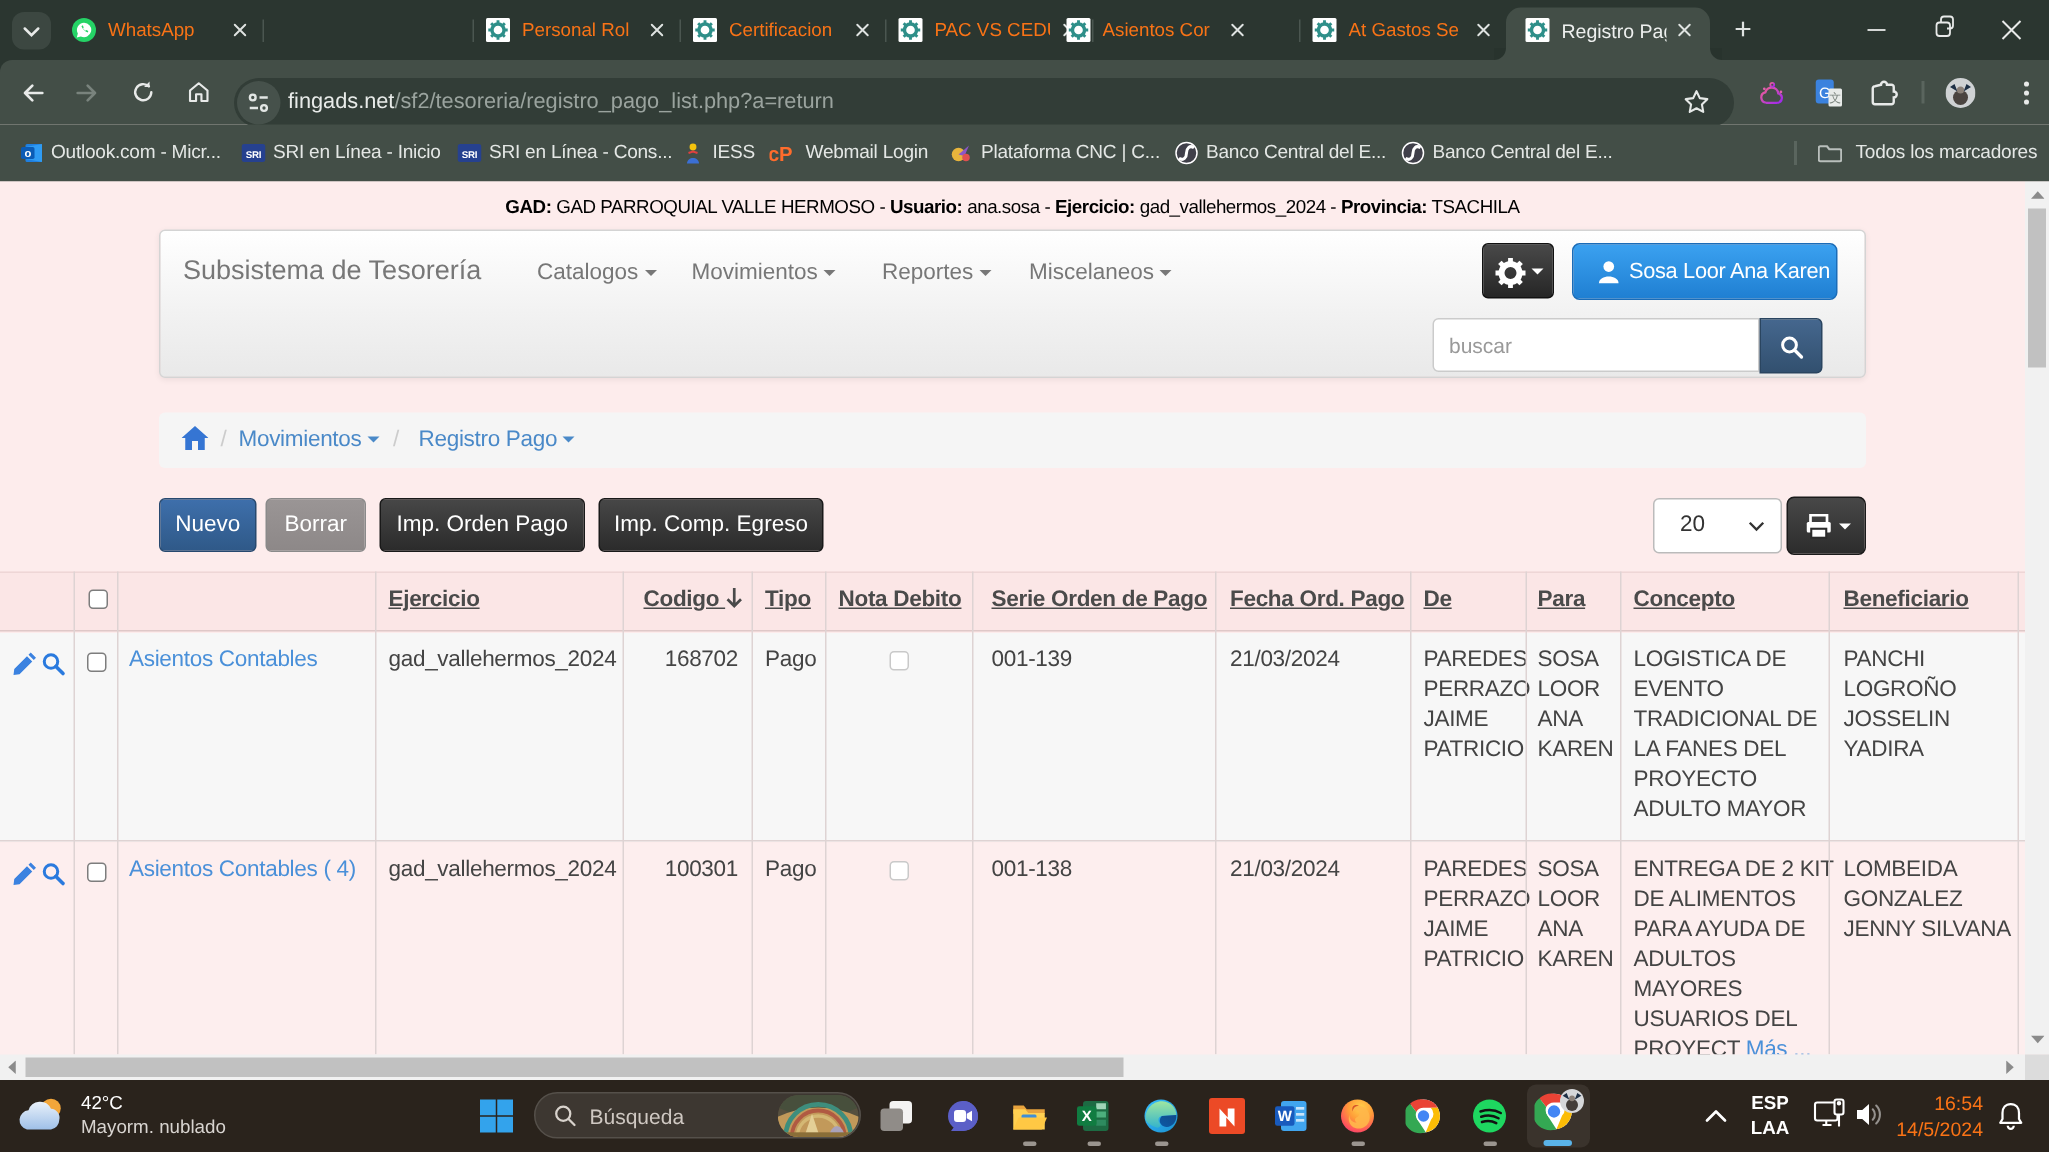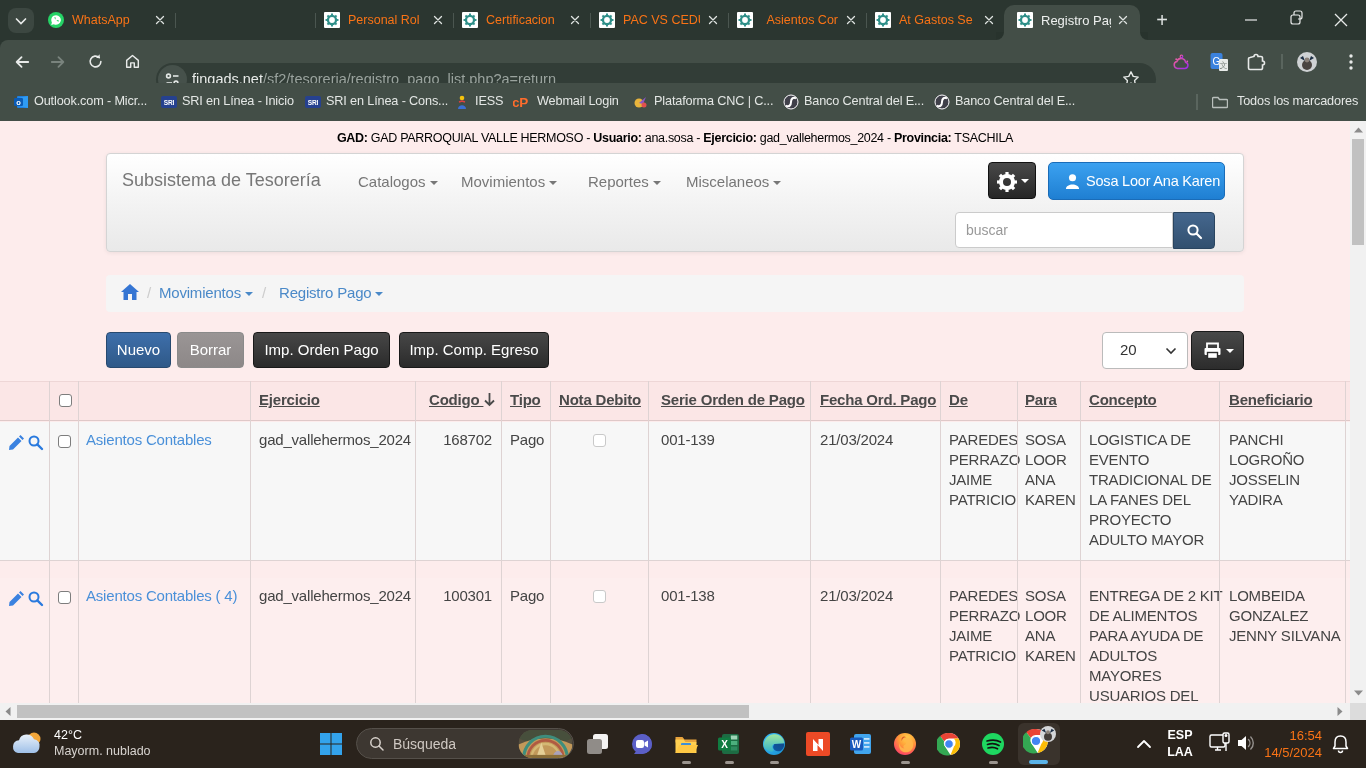--- a/index.html
+++ b/index.html
@@ -18,21 +18,21 @@
 .tabsep { position:absolute; top:13px; width:1px; height:15px; background:#4b5650; }
 #activetab { position:absolute; left:1004px; top:5px; width:136px; height:35px; background:#434e47; border-radius:10px 10px 0 0; }
 #activetab .fav { position:absolute; left:13px; top:7px; width:16px; height:16px; }
 #activetab .ttl { position:absolute; left:37px; top:8px; width:70px; font-size:13px; color:#eef0ef; white-space:nowrap; overflow:hidden; }
 #activetab .cl { position:absolute; right:10px; top:8px; width:14px; height:14px; color:#eef0ef; font-size:13px; line-height:14px; text-align:center; }
 .newtab { position:absolute; left:1150px; top:8px; width:24px; height:24px; color:#dfe3e1; font-size:20px; line-height:24px; text-align:center; font-weight:400; }
 .wbtn { position:absolute; top:0; width:46px; height:40px; color:#e8eae9; text-align:center; }
 .favsq { width:16px; height:16px; background:#fff; border-radius:1px; position:relative; }
 
 #toolbar { position:absolute; left:0; top:40px; width:1366px; height:43px; background:#434e47; border-radius:8px 0 0 0; }
-#urlpill { position:absolute; left:156px; top:23px; width:1000px; height:33px; background:#323d37; border-radius:17px;text-align:right; }
+#urlpill { position:absolute; left:156px; top:12px; width:1000px; height:33px; background:#323d37; border-radius:17px;text-align:right; }
 #urltxt { position:absolute; left:36px; top:8px; font-size:14.5px; color:#9aa39e; white-space:nowrap; }
 #urltxt b { color:#e8ebe9; font-weight:400; }
 
 #bookbar { position:absolute; left:0; top:83px; width:1366px; height:38px; background:#434e47; }
 .bk { position:absolute; top:0; height:38px; font-size:12.7px; letter-spacing:-0.15px; color:#e4e7e5; }
 .bk .bi { position:absolute; left:0; top:11px; width:16px; height:16px; }
 .bk .bt { position:absolute; left:21px; top:11px; white-space:nowrap; }
 
 
 #page { position:absolute; left:0; top:121px; width:1350px; height:582px; background:#fdecec; overflow:hidden; }
@@ -52,21 +52,21 @@
 #viendo { position:absolute; left:800px; top:221px; width:300px; text-align:right; font-size:15px; color:#333; }
 #selbox { position:absolute; left:1102px; top:211px; width:86px; height:37px; background:#fff; border:1px solid #bbb; border-radius:4px; font-size:15px; color:#333; }
 #printbtn { position:absolute; left:1191px; top:210px; width:53px; height:39px; background:linear-gradient(#484848,#2c2c2c); border:1px solid #1a1a1a; border-radius:5px; }
 
 
 #tbl { position:absolute; left:0; top:260px; width:1350px; height:322px; font-size:15px; color:#444; letter-spacing:-0.2px; }
 .hrow { position:absolute; left:0; top:0; width:1350px; height:40px; background:#fbe6e6; border-top:1px solid #eed6d6; border-bottom:1px solid #dfc8c8; }
 .hcell { position:absolute; top:9px; font-weight:bold; color:#4a4a4a; text-decoration:underline; white-space:nowrap; }
 .vline { position:absolute; top:0; width:1px; background:#ded3d3; }
 .row1 { position:absolute; left:0; top:41px; width:1350px; height:139px; background:#f7f7f7; border-bottom:1px solid #ded3d3; }
-.row2 { position:absolute; left:0; top:181px; width:1350px; height:141px; background:#fdeeee;margin-top:16px; }
+.row2 { position:absolute; left:0; top:181px; width:1350px; height:141px; background:#fdeeee; }
 .cell { position:absolute; line-height:20px; white-space:pre-line; }
 .link { color:#4a90d9; }
 .cb { position:absolute; width:13px; height:13px; background:#fff; border:1px solid #7d7d7d; border-radius:3px; }
 
 
 #vsb { position:absolute; left:1350px; top:121px; width:16px; height:582px; background:#f1f1f1; }
 #vsb .thumb { position:absolute; left:2px; top:18px; width:12px; height:106px; background:#c1c1c1; }
 #hsb { position:absolute; left:0; top:703px; width:1350px; height:17px; background:#f1f1f1; }
 #hsb .thumb { position:absolute; left:17px; top:2px; width:732px; height:13px; background:#c1c1c1; }
 #corner { position:absolute; left:1350px; top:703px; width:16px; height:17px; background:#dcdcdc; }
@@ -165,21 +165,21 @@
             </g>
           </g>
         </svg>
       </div>
     <div class="ttl">PAC VS CEDU</div>
       <svg class="cl" viewBox="0 0 14 14" style="width:14px;height:14px;">
         <path d="M3.5 3.5 L10.5 10.5 M10.5 3.5 L3.5 10.5" stroke="#dfe3e1" stroke-width="1.3" stroke-linecap="round"></path>
       </svg>
   </div>
   <div class="tabsep" style="left:728px;"></div>
-  <div class="tab" style="left:729px; width:137px;text-align:right;">
+  <div class="tab" style="left:703px; width:137px;">
     <div class="fav favsq">
         <svg style="position:absolute;left:1px;top:1px" width="14" height="14" viewBox="0 0 16 16">
           <g fill="#2e8f89">
             <circle cx="8" cy="8" r="4.6" fill="none" stroke="#2e8f89" stroke-width="2.6"></circle>
             <g stroke="#2e8f89" stroke-width="2.2">
               <line x1="8" y1="0.6" x2="8" y2="3"></line>
               <line x1="8" y1="13" x2="8" y2="15.4"></line>
               <line x1="0.6" y1="8" x2="3" y2="8"></line>
               <line x1="13" y1="8" x2="15.4" y2="8"></line>
               <line x1="2.8" y1="2.8" x2="4.5" y2="4.5"></line>

